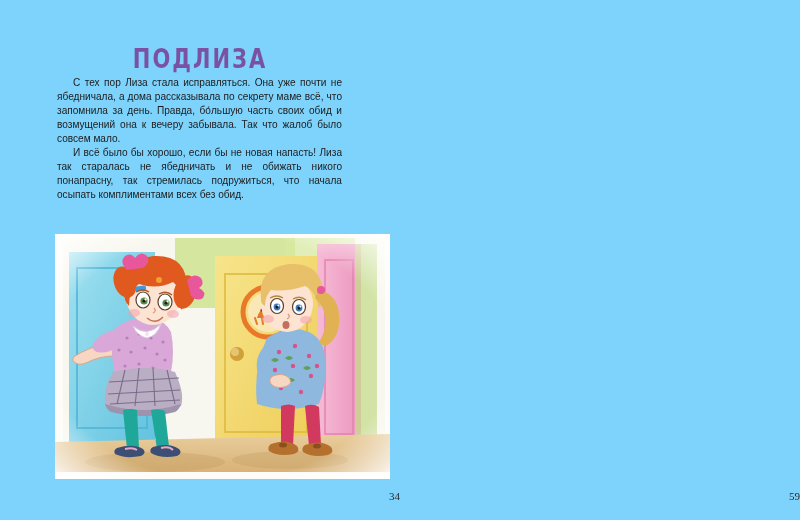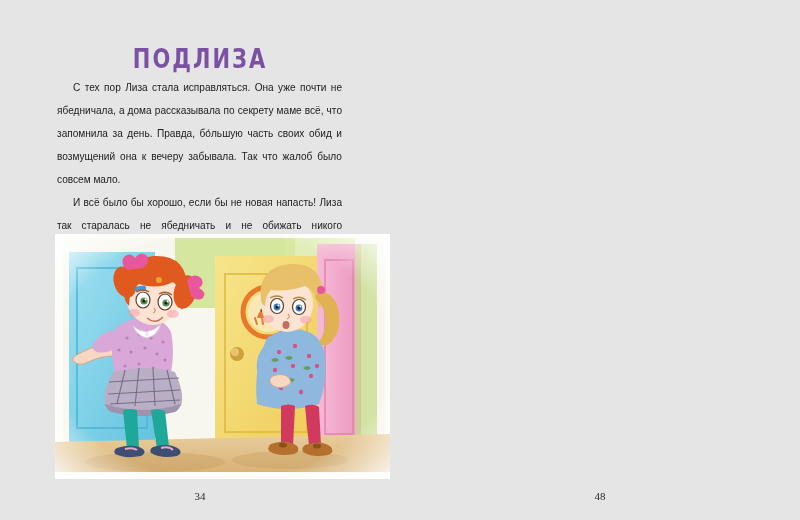--- a/index.html
+++ b/index.html
@@ -8,21 +8,21 @@
     width: 800px;
     height: 520px;
     background: #ffffff;
     overflow: hidden;
   }
 
   .spread {
     position: relative;
     width: 800px;
     height: 520px;
-    background: #e5e5e5;
+    background: #7dd3fc;
     font-family: "Liberation Sans", sans-serif;
   }
 
   
   .page {
     position: absolute;
     top: 0;
     height: 520px;
   }
   .page-left  { left: 0;   width: 400px; }
@@ -42,21 +42,21 @@
     color: #7B52A3;
     transform: scaleY(1.25);
     transform-origin: center top;
   }
 
   
   .textblock {
     position: absolute;
     font-family: "Liberation Sans", sans-serif;
     font-size: 10.1px;
-    line-height: 23px;
+    line-height: 14px;
     color: #1c1c1c;
     text-align: justify;
     text-justify: inter-word;
     hyphens: manual;
   }
   .textblock p {
     text-indent: 16px;
     margin: 0;
   }
 
@@ -75,21 +75,21 @@
     height: 245px;
     overflow: hidden;
   }
   .illustration svg { display: block; width: 100%; height: 100%; }
 
   
   .page-number {
     position: absolute;
     bottom: 18px;
     width: 100%;
-    text-align: center;
+    text-align: right;
     font-family: "Liberation Serif", serif;
     font-size: 11px;
     color: #2a2a2a;
   }
 </style>
 </head>
 <body>
 
 <div class="spread">
 
@@ -294,16 +294,16 @@
 
         <rect x="0" y="0" width="335" height="245" fill="url(#vig)"></rect>
       </svg>
     </div>
 
     <div class="page-number">34</div>
   </div>
 
   <div class="page page-right">
 
-    <div class="page-number">48</div>
+    <div class="page-number">59</div>
   </div>
 
 </div>
 
 </body></html>

